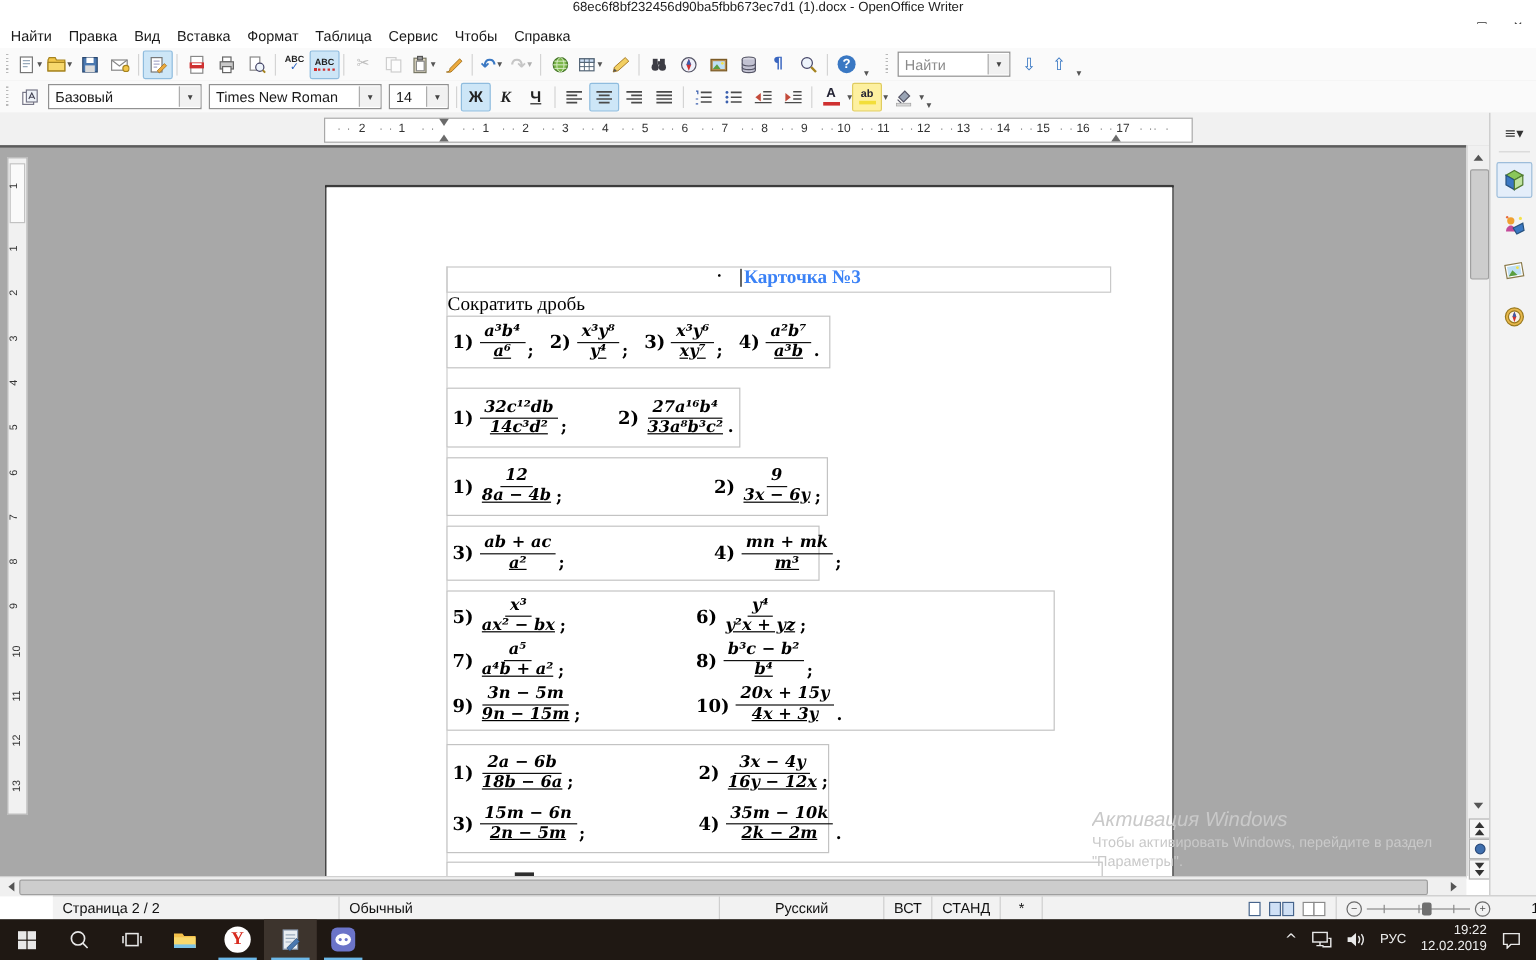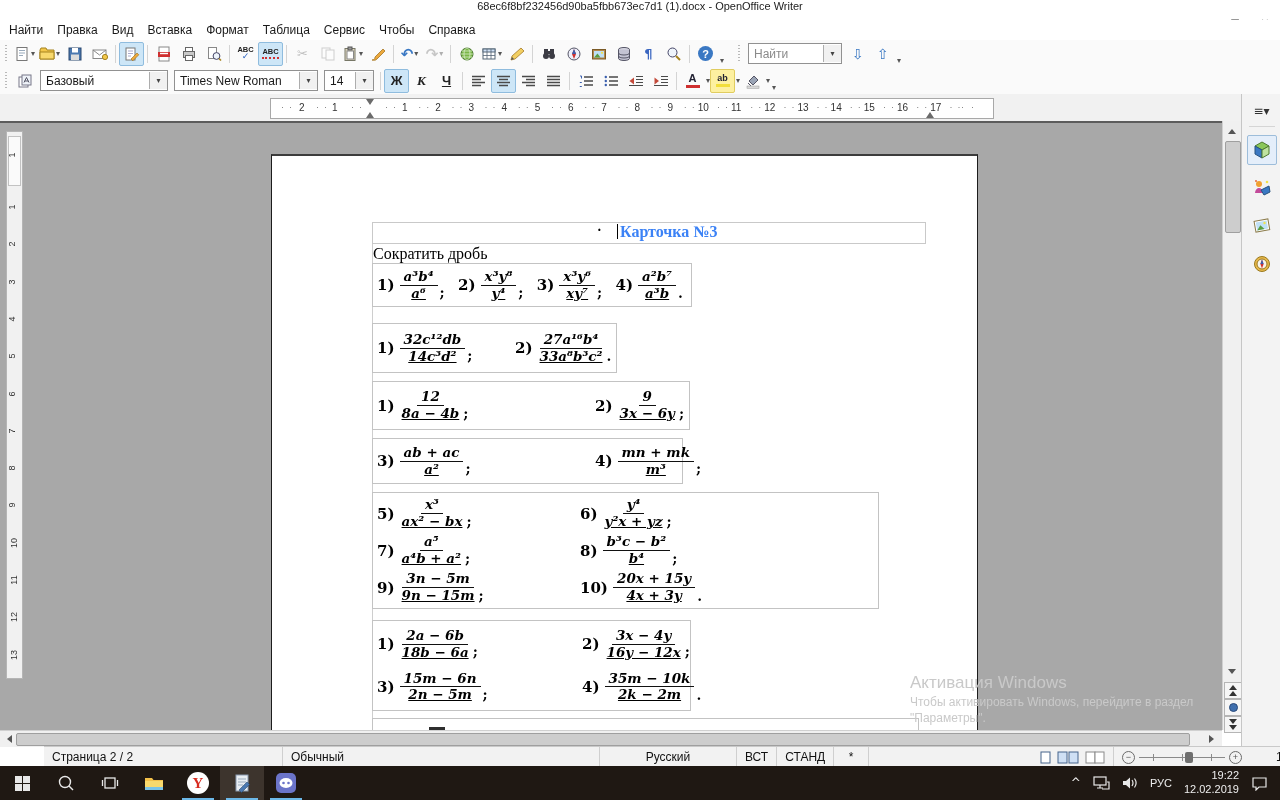--- a/index.html
+++ b/index.html
@@ -114,21 +114,21 @@
            border-left:1px solid #c6c6c6;display:flex;flex-direction:column;align-items:center;}
   .sbtn{width:28px;height:28px;display:flex;align-items:center;justify-content:center;
         border:1px solid transparent;border-radius:2px;margin-top:8px;}
   .sbtn.selected{background:#e4eefa;border-color:#9dbdda;}
   .sb-menu{font-size:12px;color:#333;margin-top:10px;font-family:"DejaVu Sans",sans-serif;}
   .sb-sep{width:26px;height:1px;background:#d5d5d5;margin-top:8px;}
 
   
   .watermark{position:absolute;left:910px;top:672px;width:312px;overflow:hidden;z-index:40;
              color:#c9c9c9;pointer-events:none;}
-  .wm1{font-size:17px;line-height:1.3;}
+  .wm1{font-size:17px;line-height:1.3;font-style:italic;}
   .wm2{font-size:12px;line-height:1.35;white-space:nowrap;}
 
   
   .statusbar{position:absolute;left:0;top:746px;width:1280px;height:20px;background:#f2f2f2;
              border-top:1px solid #c9c9c9;display:flex;align-items:center;font-size:12px;color:#111;margin-left:44px;}
   .sseg{height:100%;display:flex;align-items:center;padding:0 8px;border-right:1px solid #cfcfcf;}
   .zoomwrap{display:flex;align-items:center;gap:4px;}
   .zcirc{width:11px;height:11px;border:1px solid #6b6b6b;border-radius:50%;display:flex;
          align-items:center;justify-content:center;font-size:9px;color:#555;line-height:1;}
   .ztrack{position:relative;width:86px;height:11px;}

